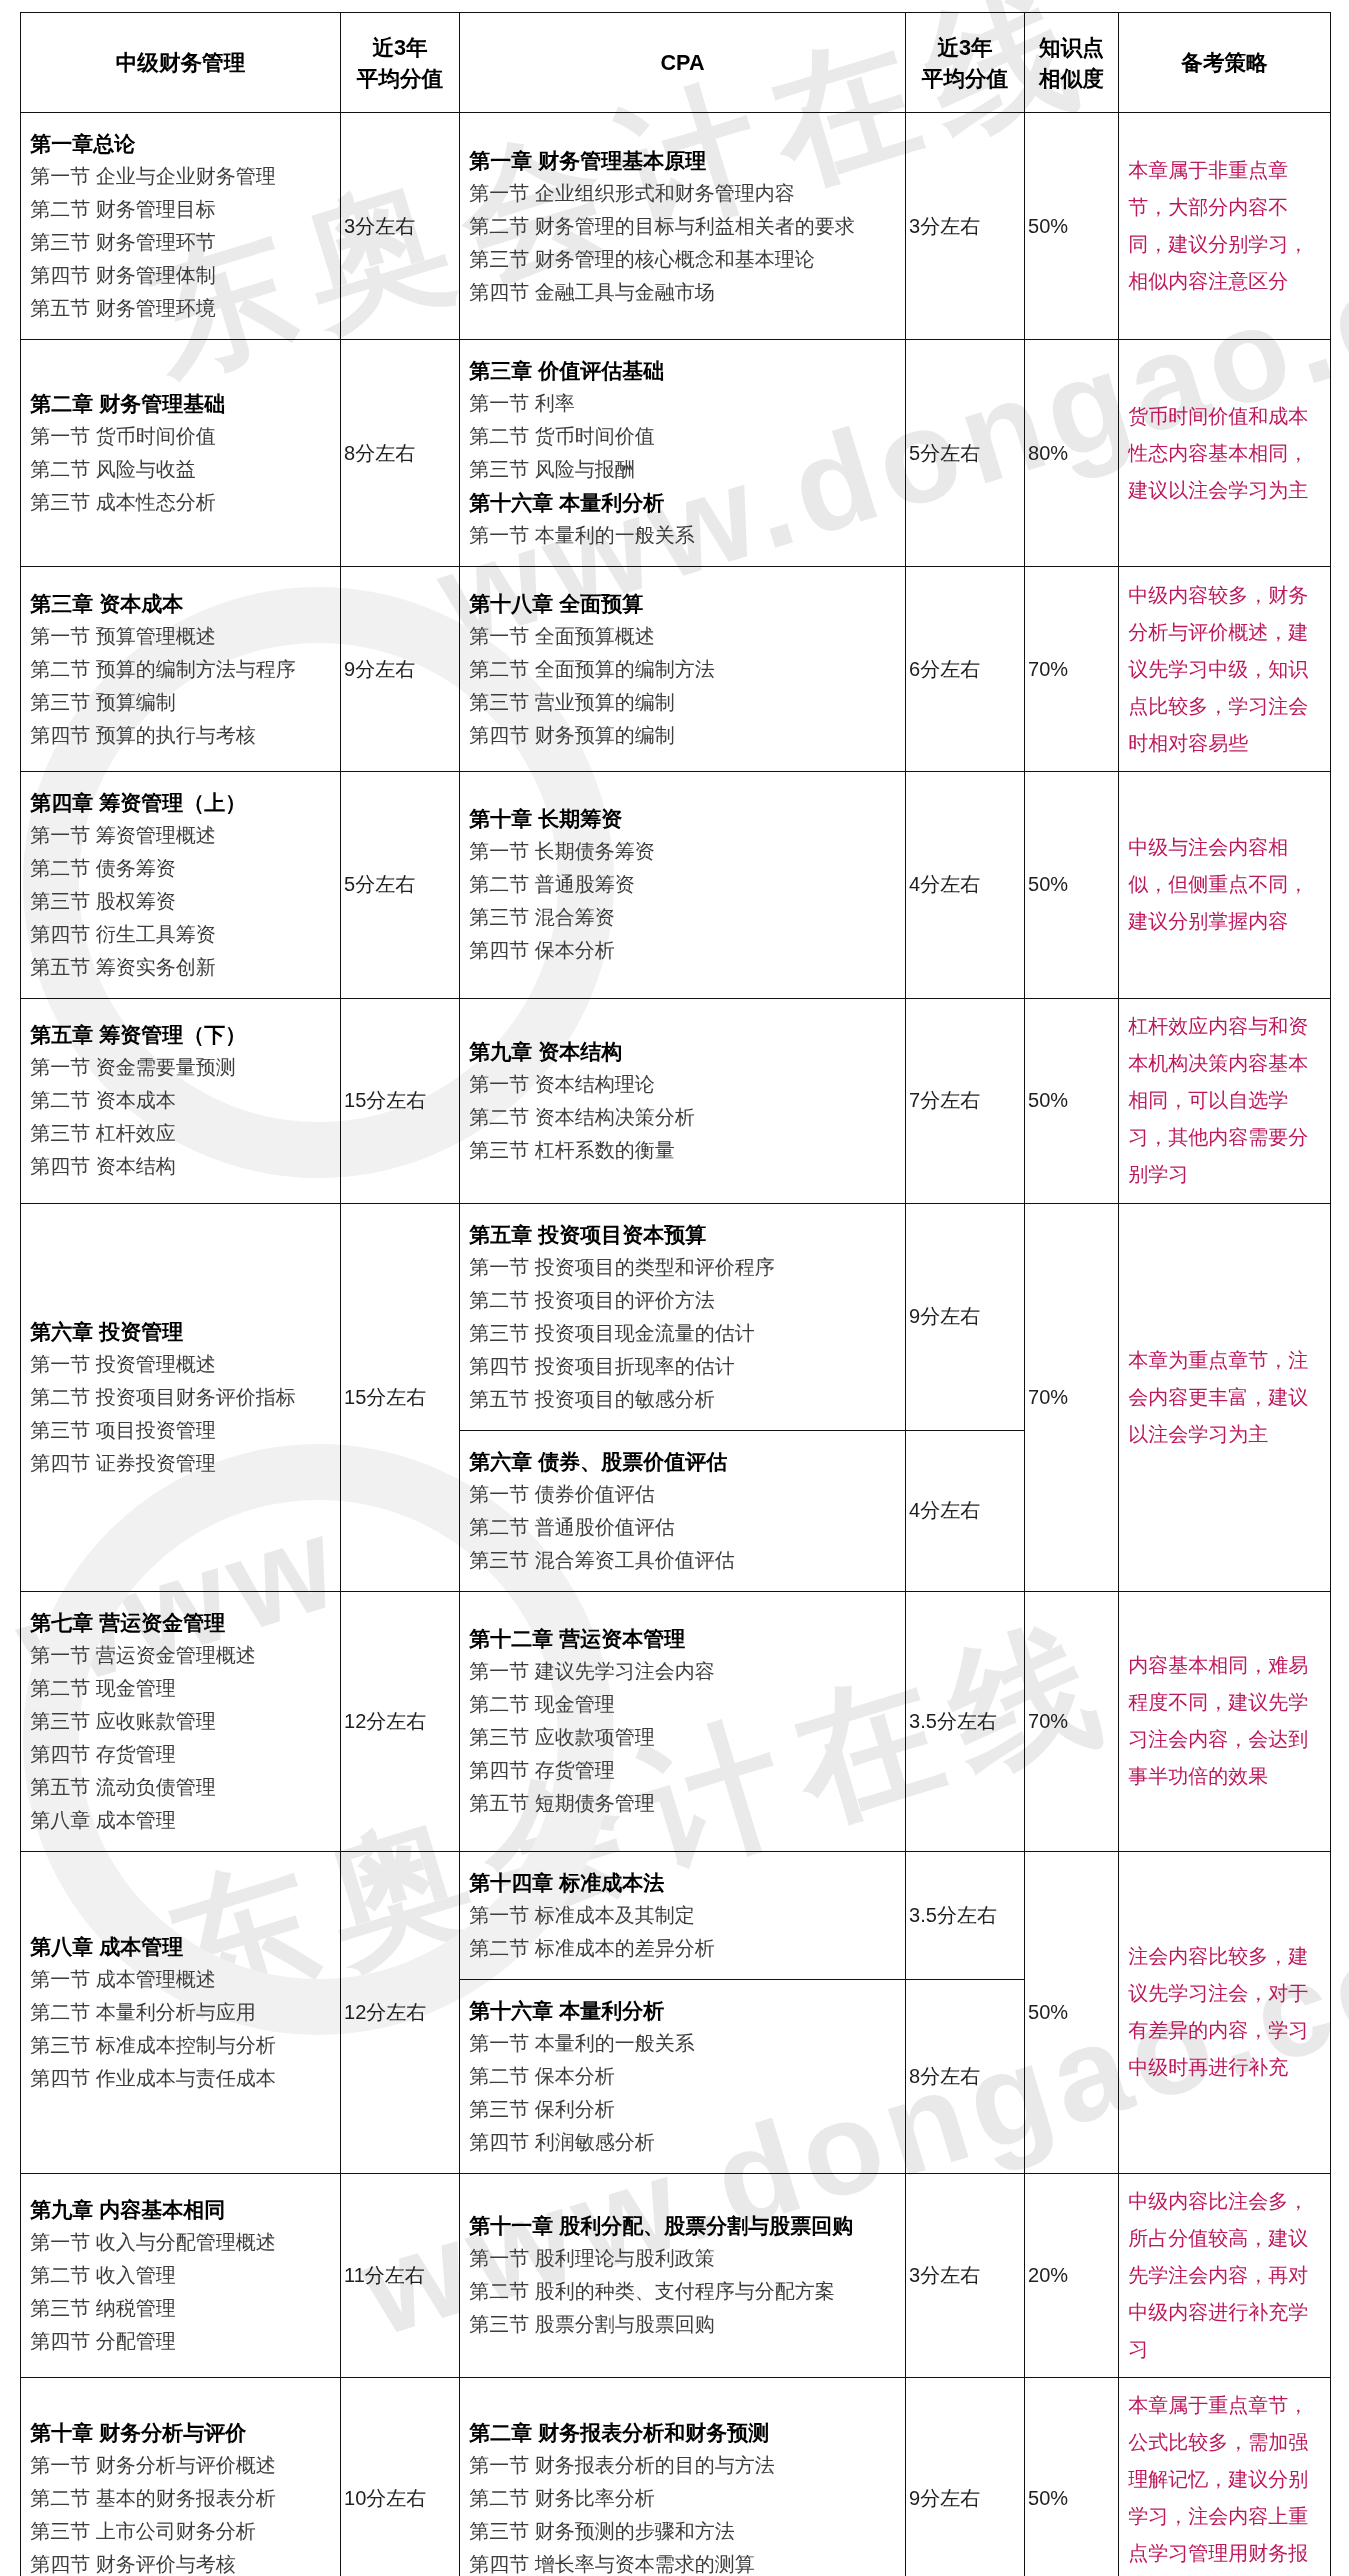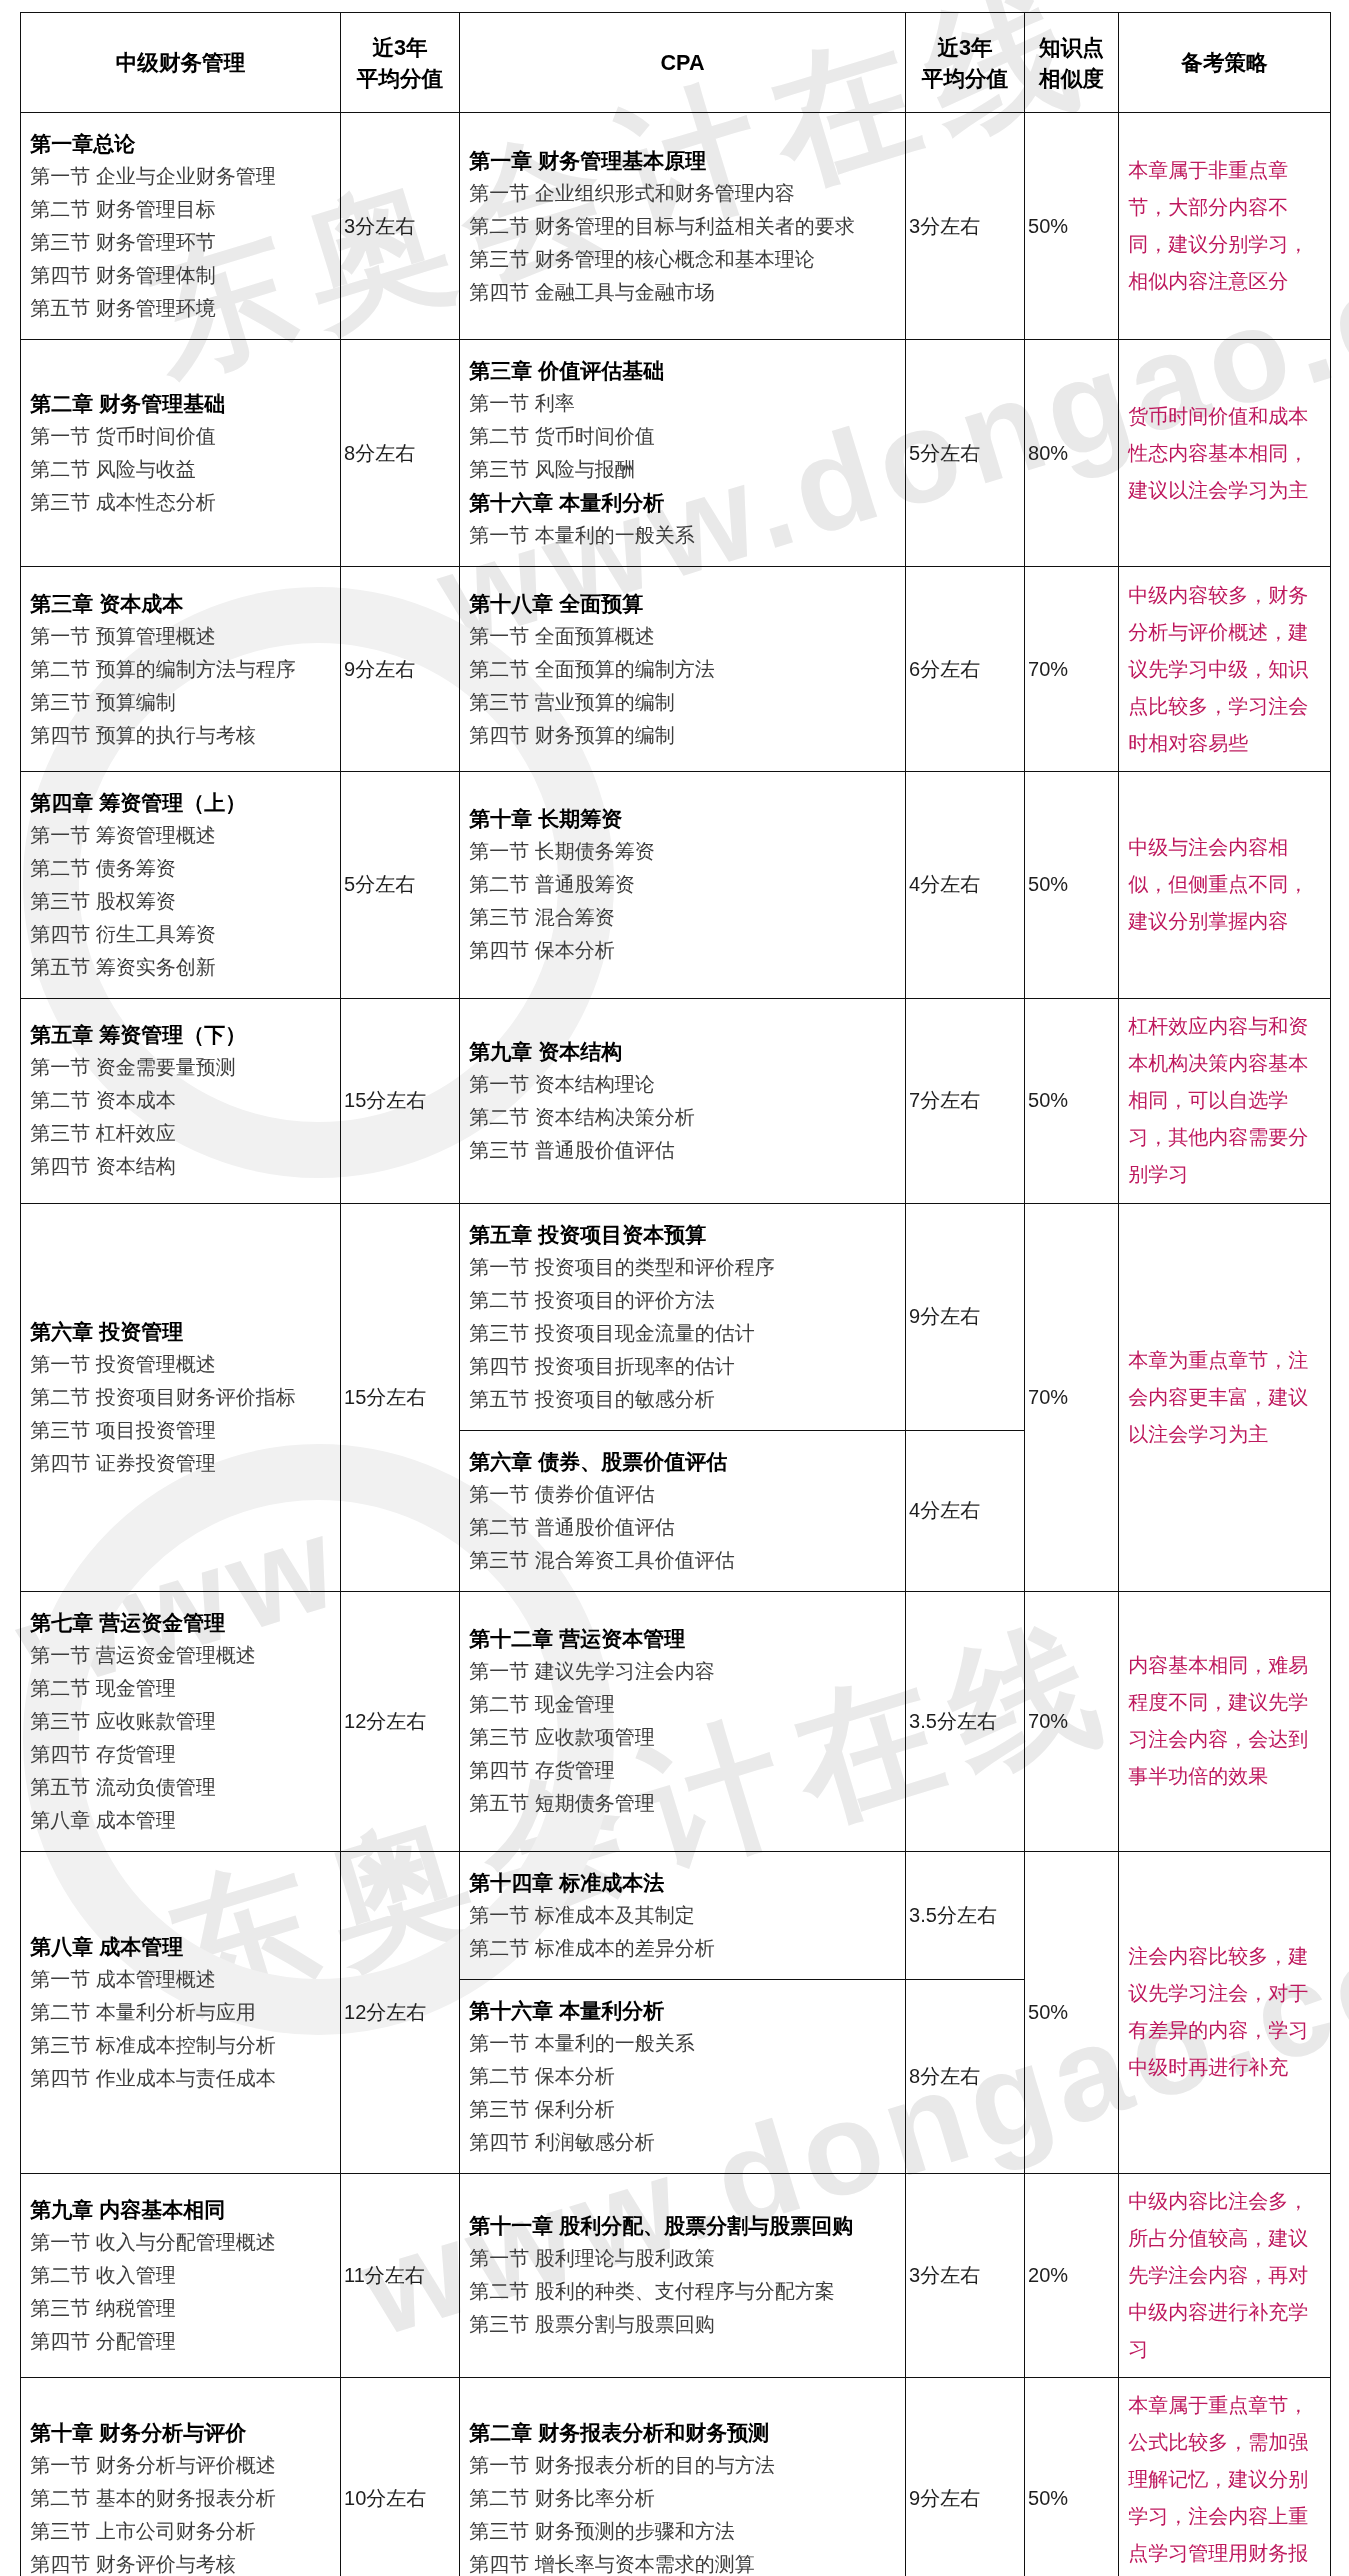--- a/index.html
+++ b/index.html
@@ -230,21 +230,21 @@
               <div class="sec">第三节 杠杆效应</div>
               <div class="sec">第四节 资本结构</div>
             </div>
       </td>
       <td class="num">15分左右</td>
       <td class="txt">
         <div class="chap">第九章 资本结构</div>
         <div>
               <div class="sec">第一节 资本结构理论</div>
               <div class="sec">第二节 资本结构决策分析</div>
-              <div class="sec">第三节 普通股价值评估</div>
+              <div class="sec">第三节 杠杆系数的衡量</div>
             </div>
       </td>
       <td class="num">7分左右</td>
       <td class="num">50%</td>
       <td class="strat">杠杆效应内容与和资本机构决策内容基本相同，可以自选学习，其他内容需要分别学习</td>
     </tr>
 
     <tr>
       <td class="txt" rowspan="2">
         <div class="chap">第六章 投资管理</div>

